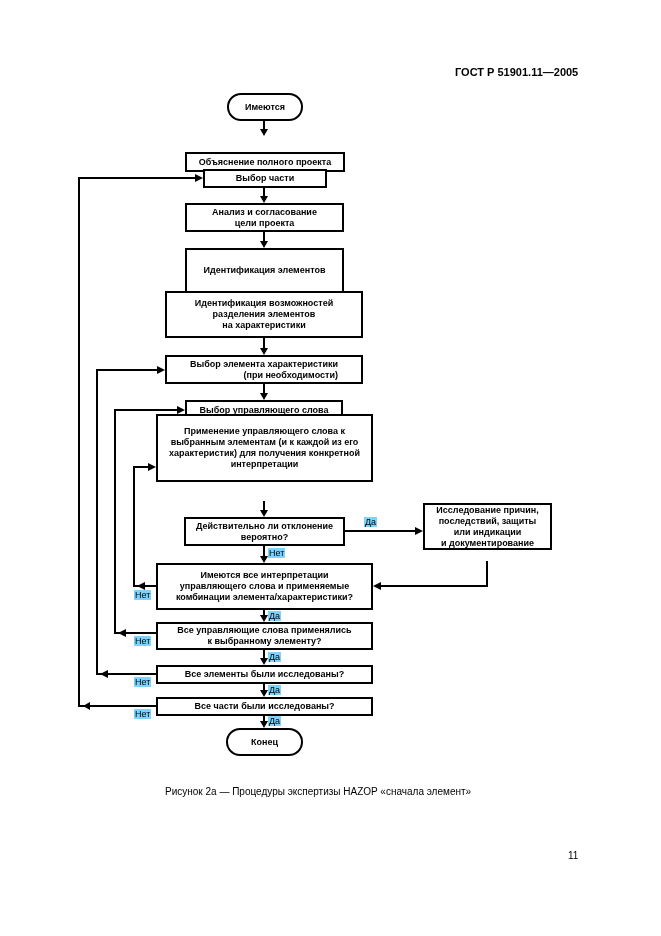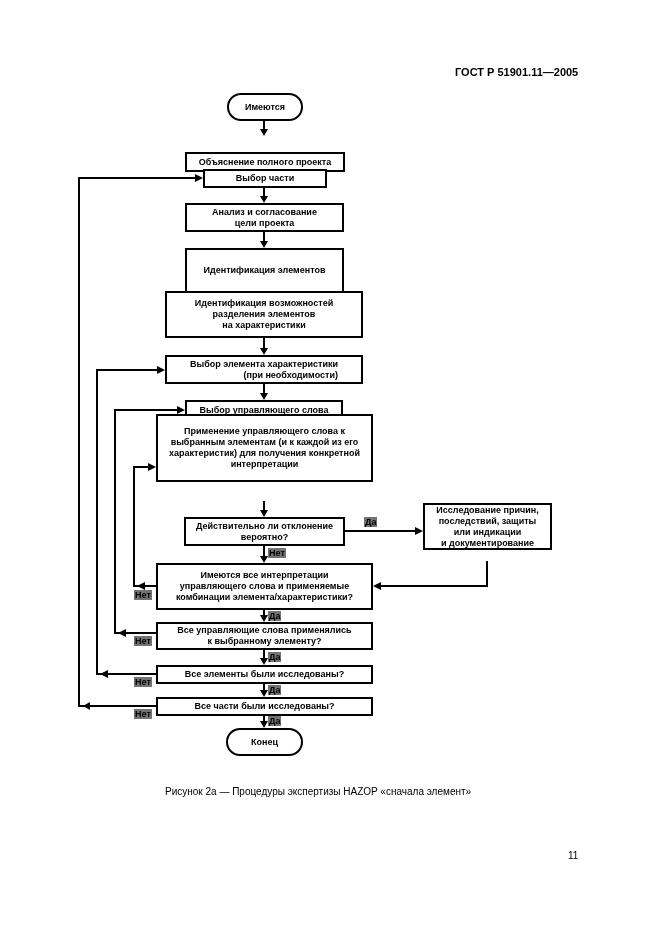--- a/index.html
+++ b/index.html
@@ -9,22 +9,22 @@
   }
   .hdr{position:absolute;font-weight:bold;font-size:11px;white-space:nowrap;}
   .node{
     position:absolute;box-sizing:border-box;border:2px solid #000;background:#fff;
     display:flex;align-items:center;justify-content:center;text-align:center;
     font-weight:bold;font-size:9px;line-height:11px;white-space:pre-line;z-index:2;
     padding:1px 2px;
   }
   .oval{border-radius:14px;}
   .lbl{
-    position:absolute;font-weight:bold;font-size:9px;line-height:10px;
-    white-space:nowrap;z-index:3;background:#737373;padding:0 1px;
+    position:absolute;font-weight:normal;font-size:9px;line-height:10px;
+    white-space:nowrap;z-index:3;background:#7dd3fc;padding:0 1px;
   }
   svg.wires{position:absolute;left:0;top:0;z-index:1;}
   .caption{position:absolute;font-size:10px;white-space:nowrap;}
   .pagenum{position:absolute;font-size:10px;}
 </style>
 </head>
 <body>
 
 <div id="page">
 

